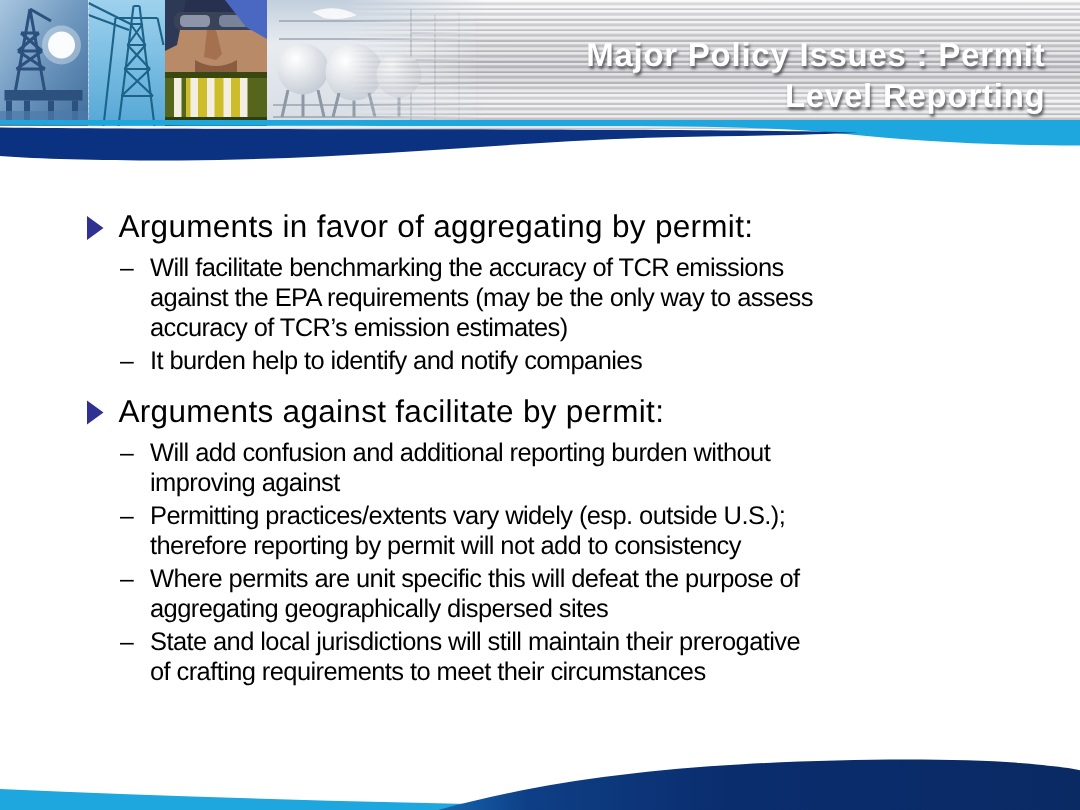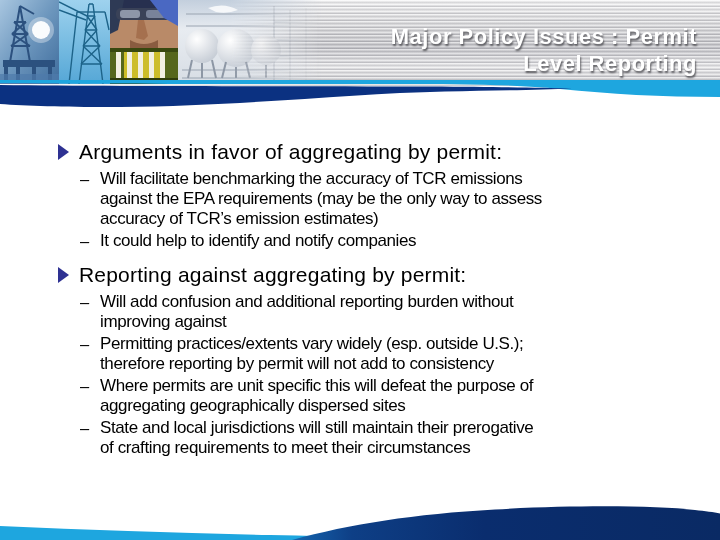--- a/index.html
+++ b/index.html
@@ -181,27 +181,27 @@
           <div class="heading">Arguments in favor of aggregating by permit:</div>
         </div>
         <div class="sub">
           <span class="dash">–</span>
           <div class="subtext">Will facilitate benchmarking the accuracy of TCR emissions
 against the EPA requirements (may be the only way to assess
 accuracy of TCR’s emission estimates)</div>
         </div>
         <div class="sub">
           <span class="dash">–</span>
-          <div class="subtext">It could help to identify and notify companies</div>
+          <div class="subtext">It burden help to identify and notify companies</div>
         </div>
       </div>
       <div class="bullet-section">
         <div class="heading-row">
           <span class="tri" style="border-left-color: rgb(46, 49, 146);"></span>
-          <div class="heading">Reporting against aggregating by permit:</div>
+          <div class="heading">Arguments against facilitate by permit:</div>
         </div>
         <div class="sub">
           <span class="dash">–</span>
           <div class="subtext">Will add confusion and additional reporting burden without
 improving against</div>
         </div>
         <div class="sub">
           <span class="dash">–</span>
           <div class="subtext">Permitting practices/extents vary widely (esp. outside U.S.);
 therefore reporting by permit will not add to consistency</div>

